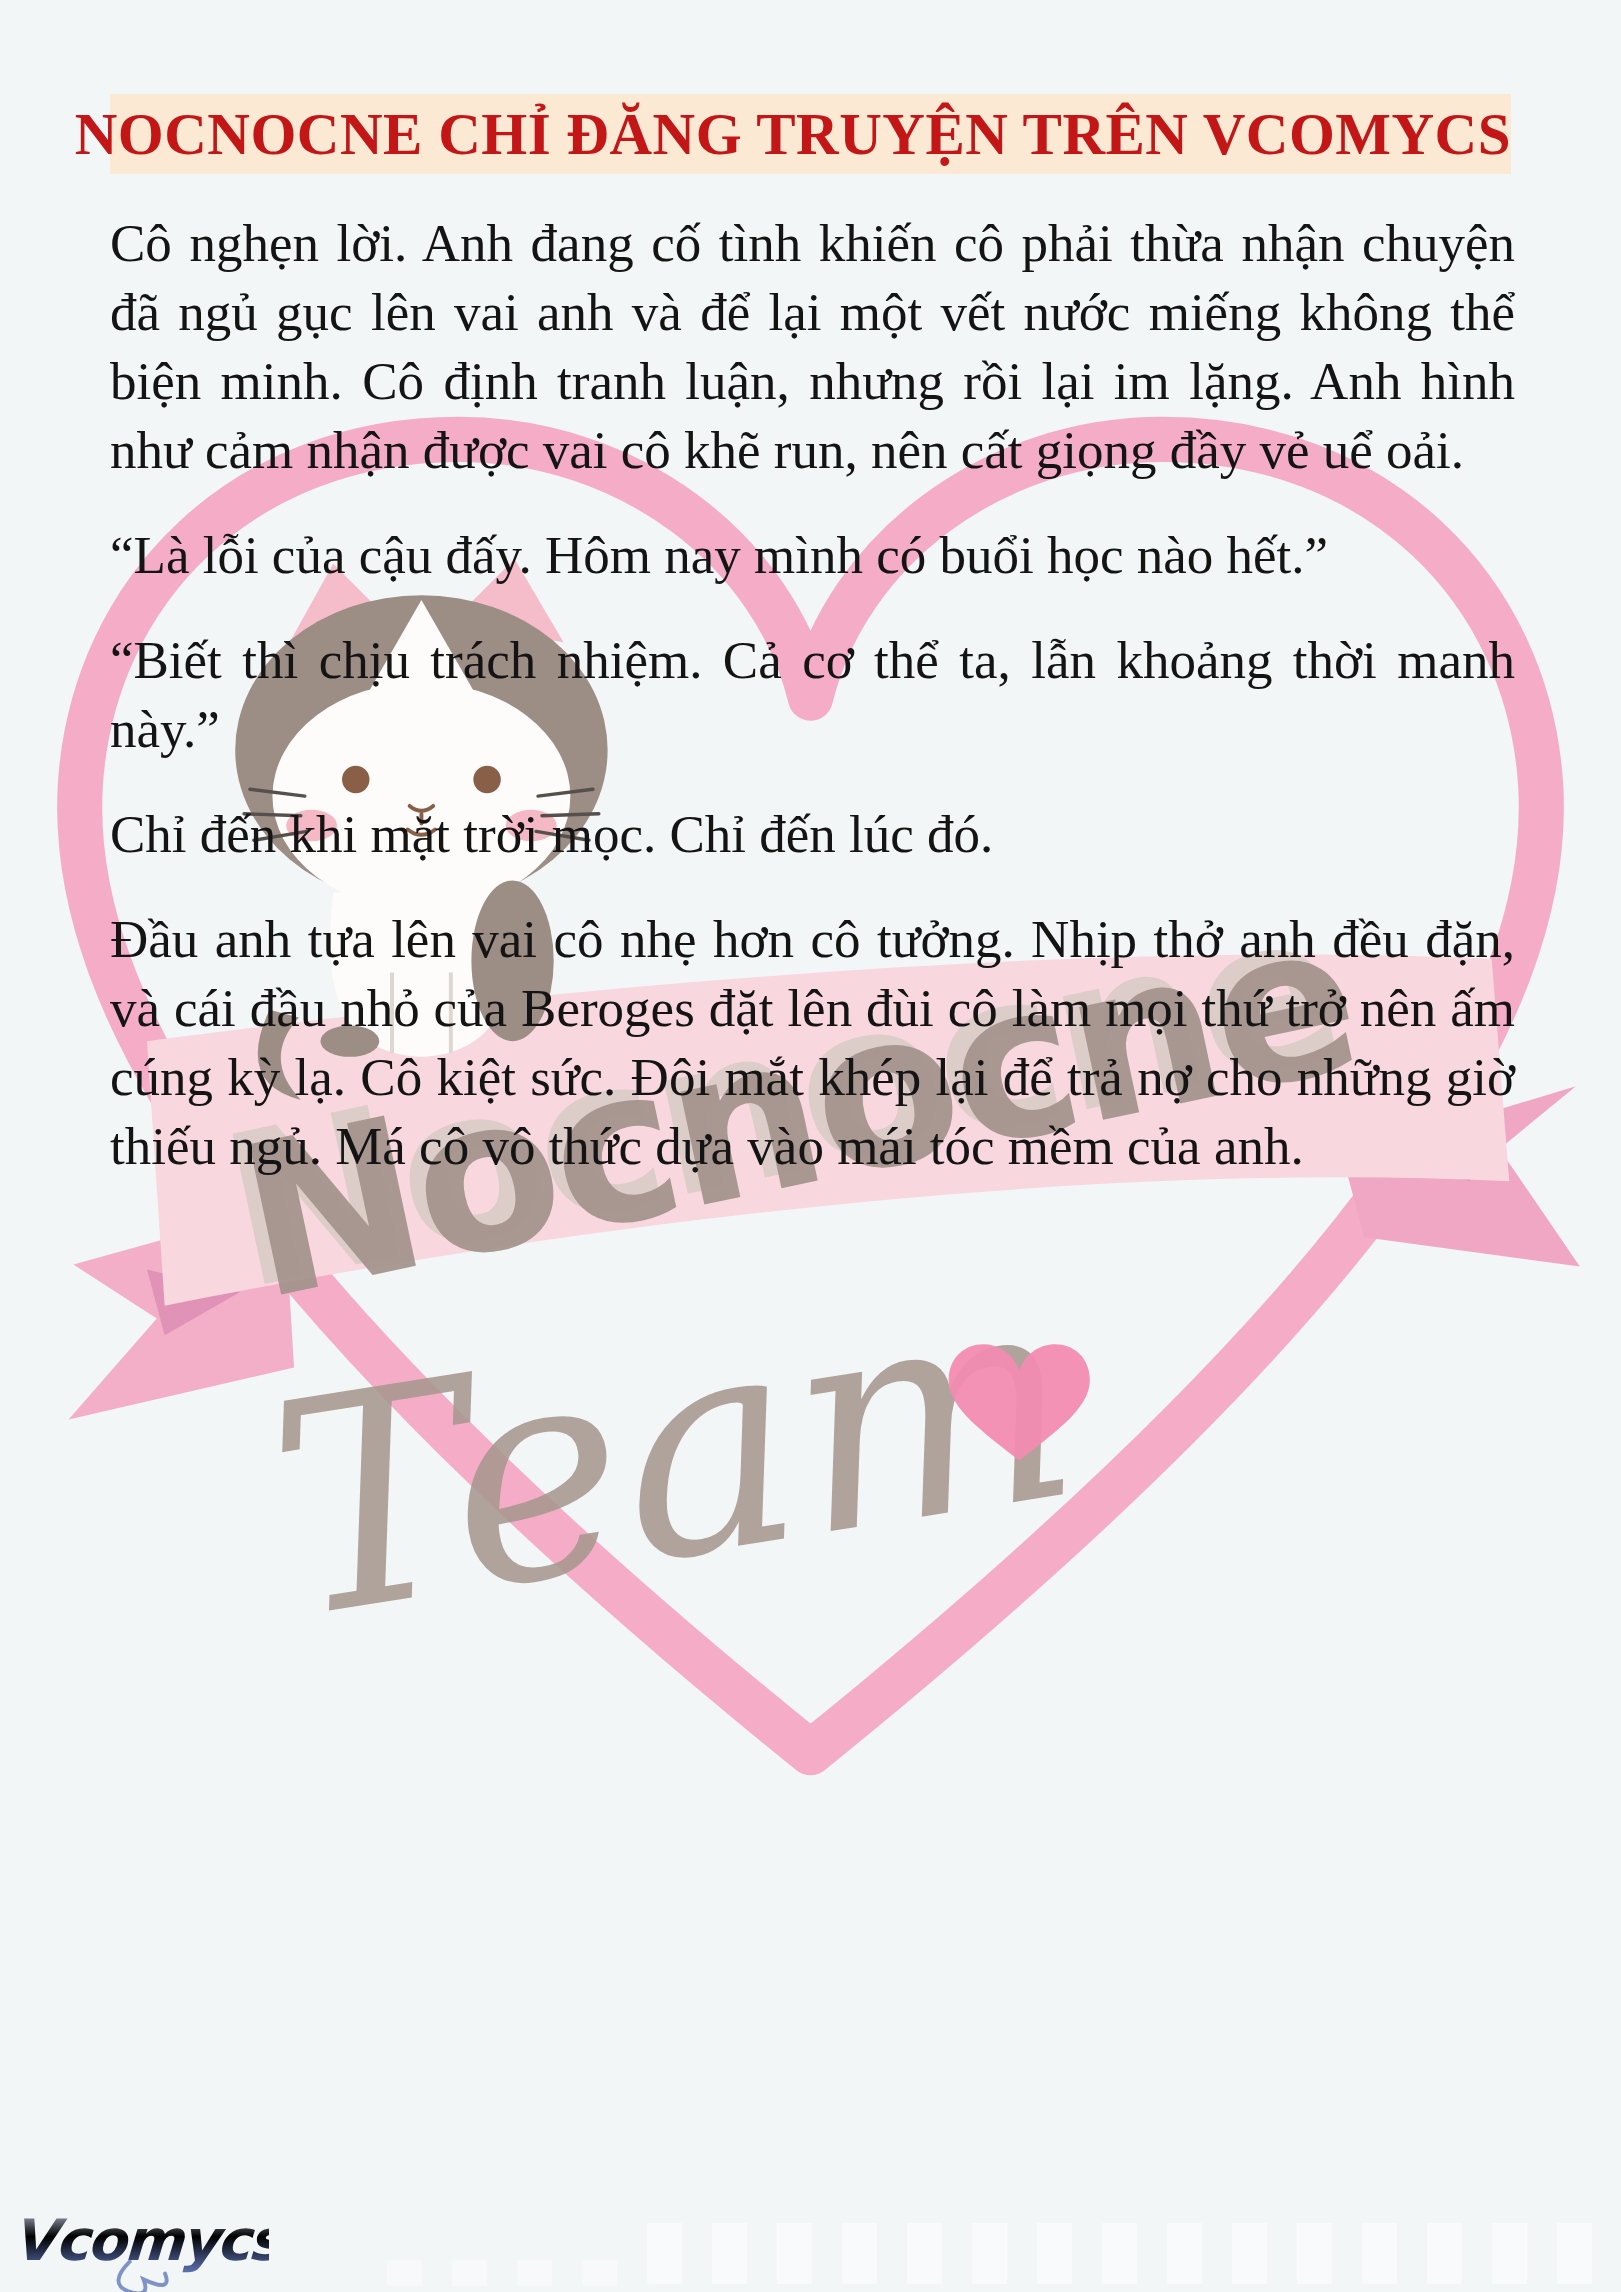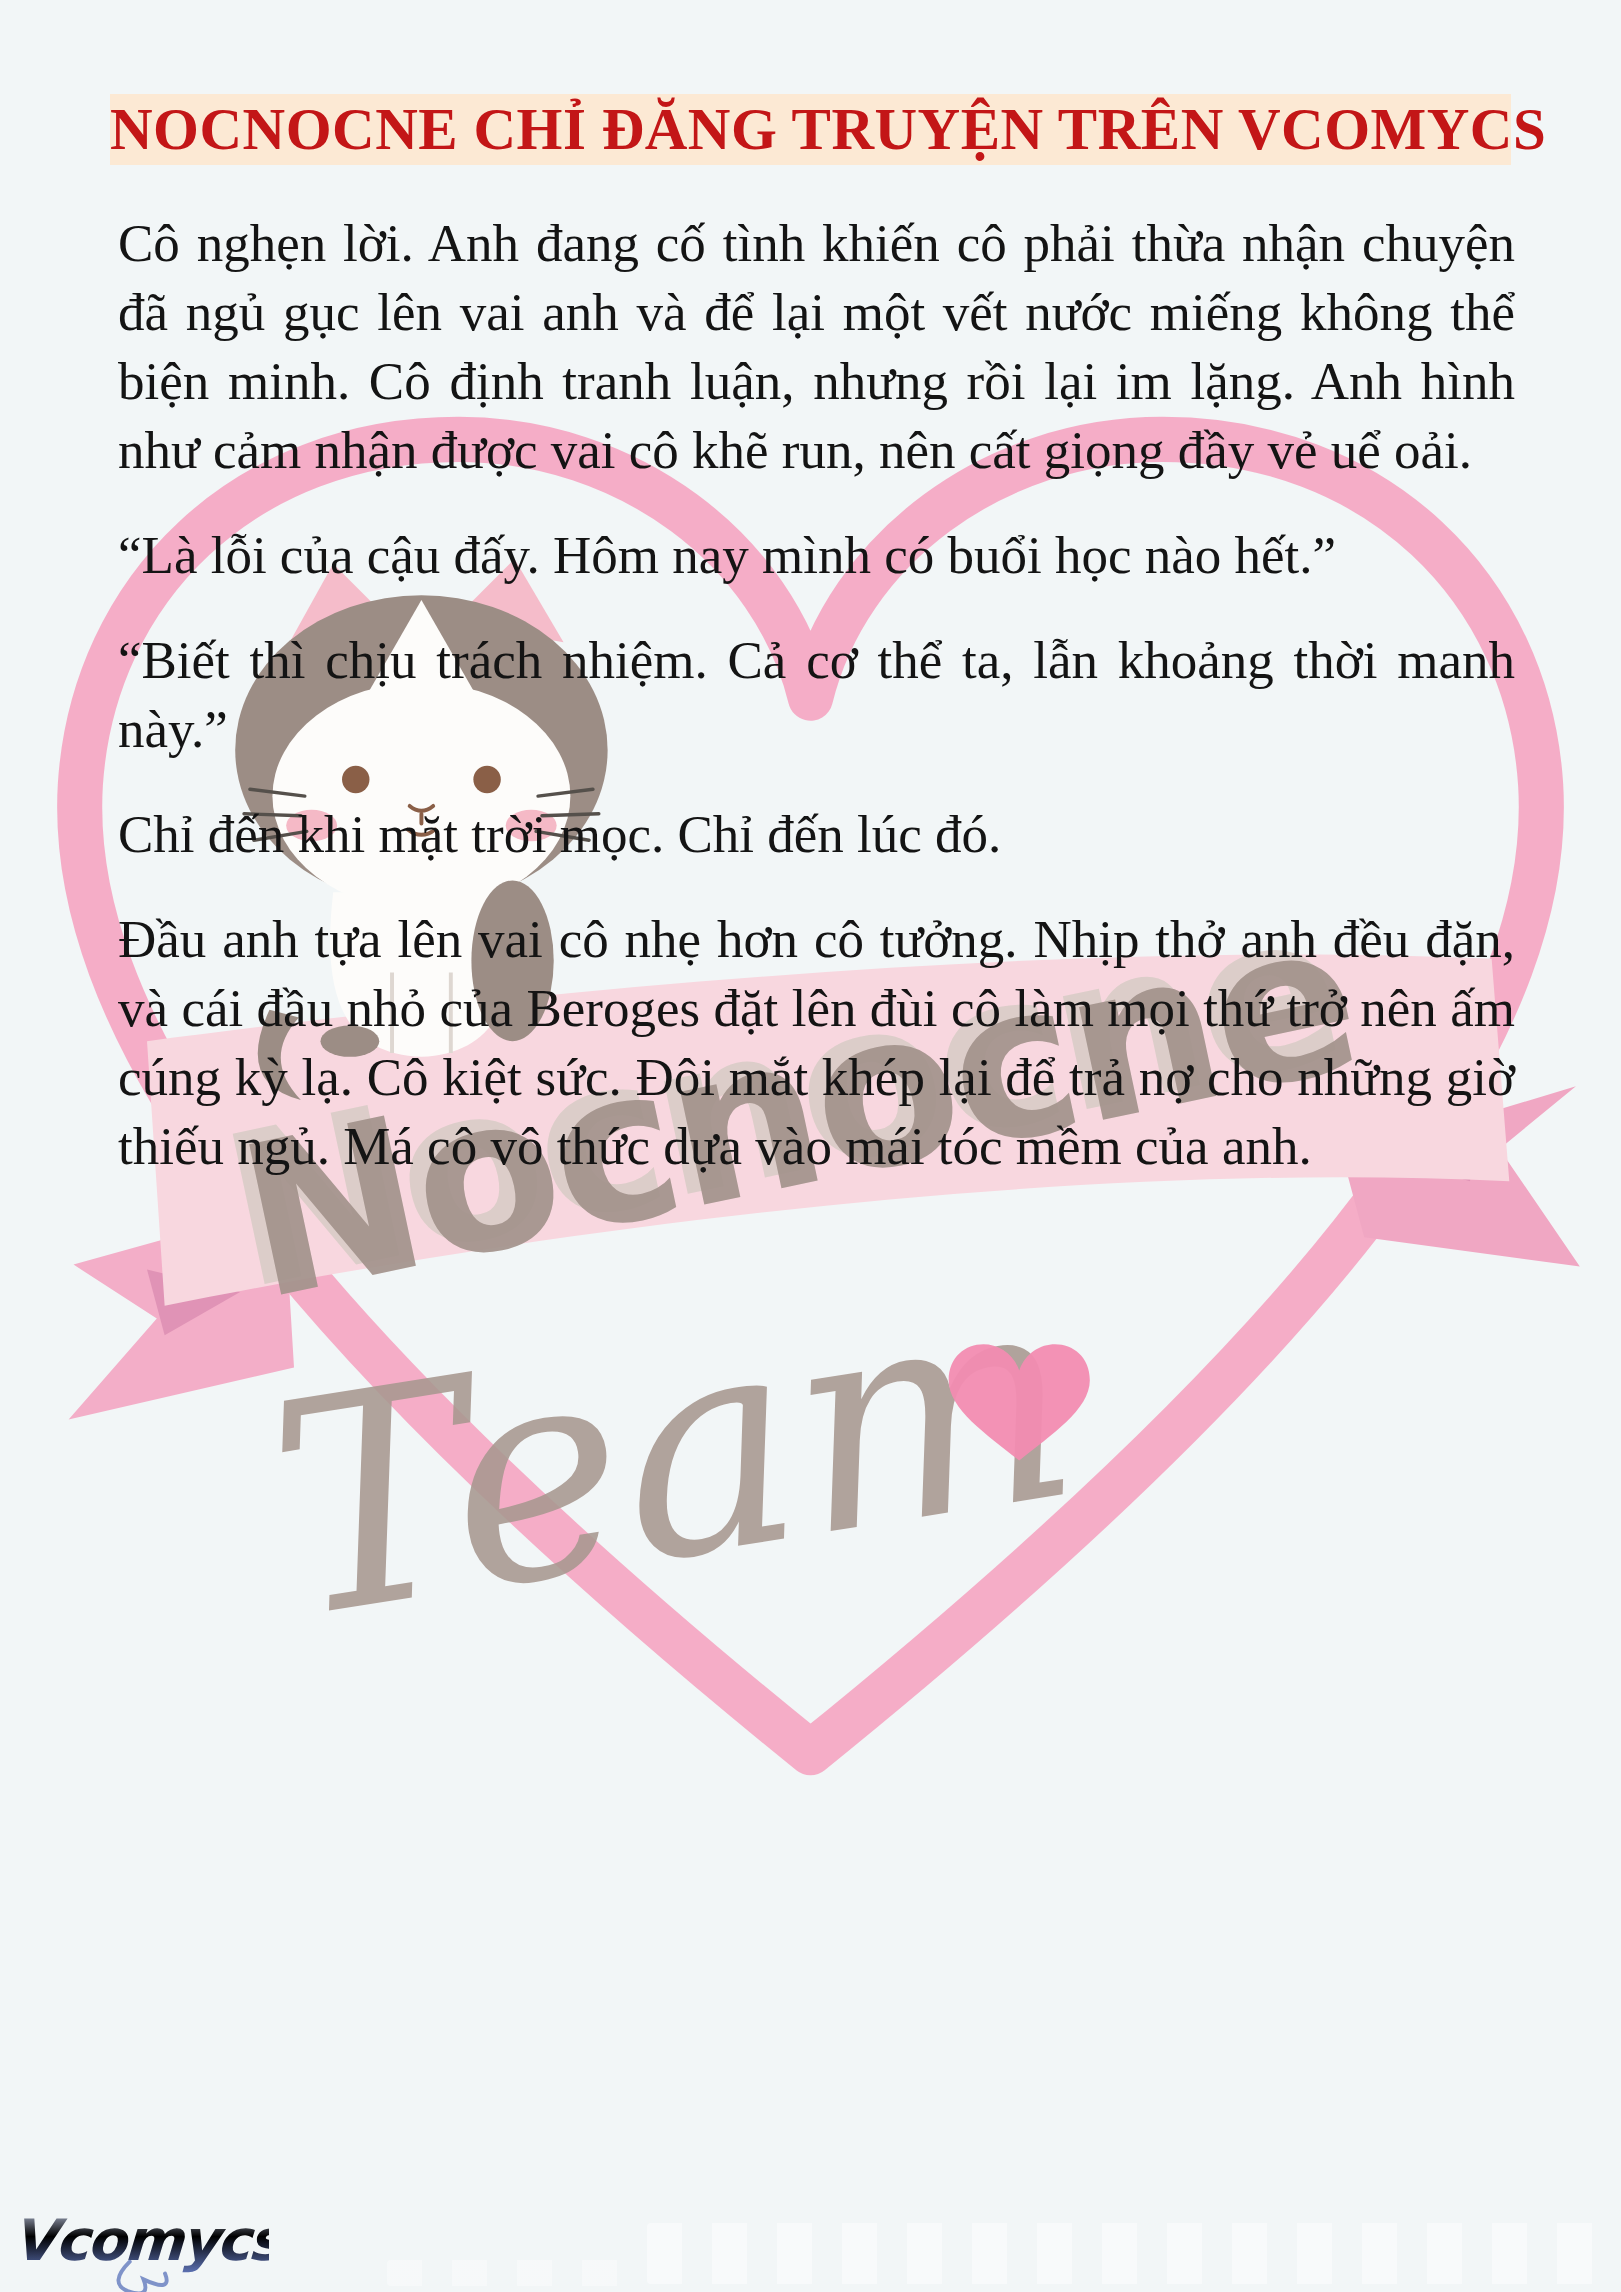--- a/index.html
+++ b/index.html
@@ -16,35 +16,35 @@
   .ghost-strip{
     position:absolute;z-index:1;opacity:.55;border-radius:3.9px;
     background:repeating-linear-gradient(90deg,
       rgba(255,255,255,.9) 0px, rgba(255,255,255,.9) 35px,
       rgba(255,255,255,0) 35px, rgba(255,255,255,0) 65px);
   }
   .ghost-a{left:647px;top:2223px;width:968px;height:61px;}
   .ghost-b{left:387px;top:2260px;width:245px;height:25.5px;opacity:.4;}
   
   .band{
-    position:absolute;left:110px;right:110px;top:94px;height:71px;
-    background:#fce9d4;display:flex;align-items:center;justify-content:flex-start;
+    position:absolute;left:110px;right:110px;top:94px;height:80px;
+    background:#fce9d4;display:flex;align-items:center;justify-content:flex-end;
     z-index:2;
   }
   .band h1{
     margin:0;font-size:59px;font-weight:bold;color:#c31617;
     letter-spacing:0.5px;white-space:nowrap;
     font-family:"Liberation Serif","DejaVu Serif",serif;
   }
   
   .content{
     position:absolute;left:106px;right:106px;top:209px;z-index:3;
   }
   .content p{
-    margin:0 0 36px 12px;
+    margin:0 0 36px 4px;
     font-size:53px;line-height:69px;color:#141414;
     text-align:justify;
   }
   
   .logo-wrap{position:absolute;left:13.7px;top:2199px;z-index:3;}
 </style>
 </head>
 <body>
 
 <div class="page">

